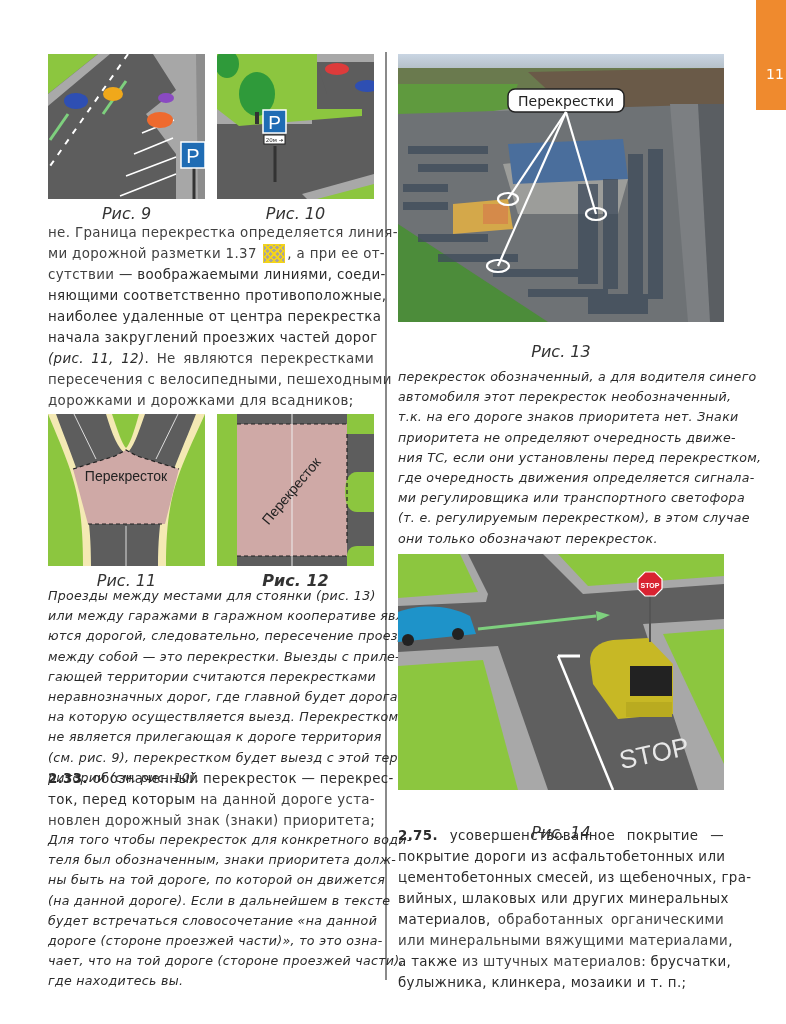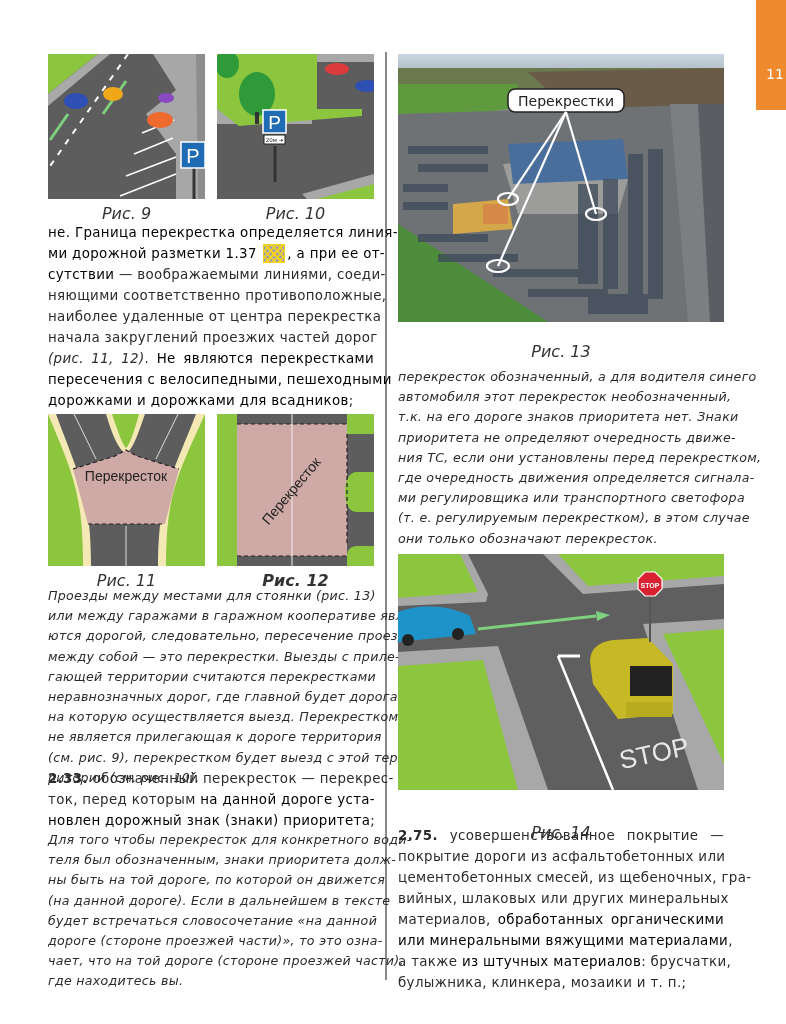--- a/index.html
+++ b/index.html
@@ -1,18 +1,18 @@
 <!DOCTYPE html>
 <html><head>
 <meta charset="utf-8">
 <style>
   html, body { margin:0; padding:0; }
   body { width:786px; height:1024px; background:#ffffff; position:relative; overflow:hidden;
          font-family:"DejaVu Sans", sans-serif; color:#2b2b2b; }
-  .red { color:#000000; }
+  .red { color:#404040; }
   .ital { font-style:italic; }
   .bold { font-weight:bold; }
   .fig { position:absolute; overflow:hidden; }
   .caption { position:absolute; font-style:italic; font-size:16px; color:#333; text-align:center; }
   .para { position:absolute; font-size:13.4px; line-height:21px; letter-spacing:0.35px; text-align:justify; }
   .para .ln { display:block; white-space:nowrap; text-align:justify; text-align-last:justify; height:21px; }
   .para .ln.last { text-align-last:left; }
   .ipara { position:absolute; font-size:12.6px; line-height:20.2px; font-style:italic; letter-spacing:0.3px; }
   .ipara .ln { display:block; white-space:nowrap; text-align:justify; text-align-last:justify; height:20.2px; }
   .ipara .ln.last { text-align-last:left; }

